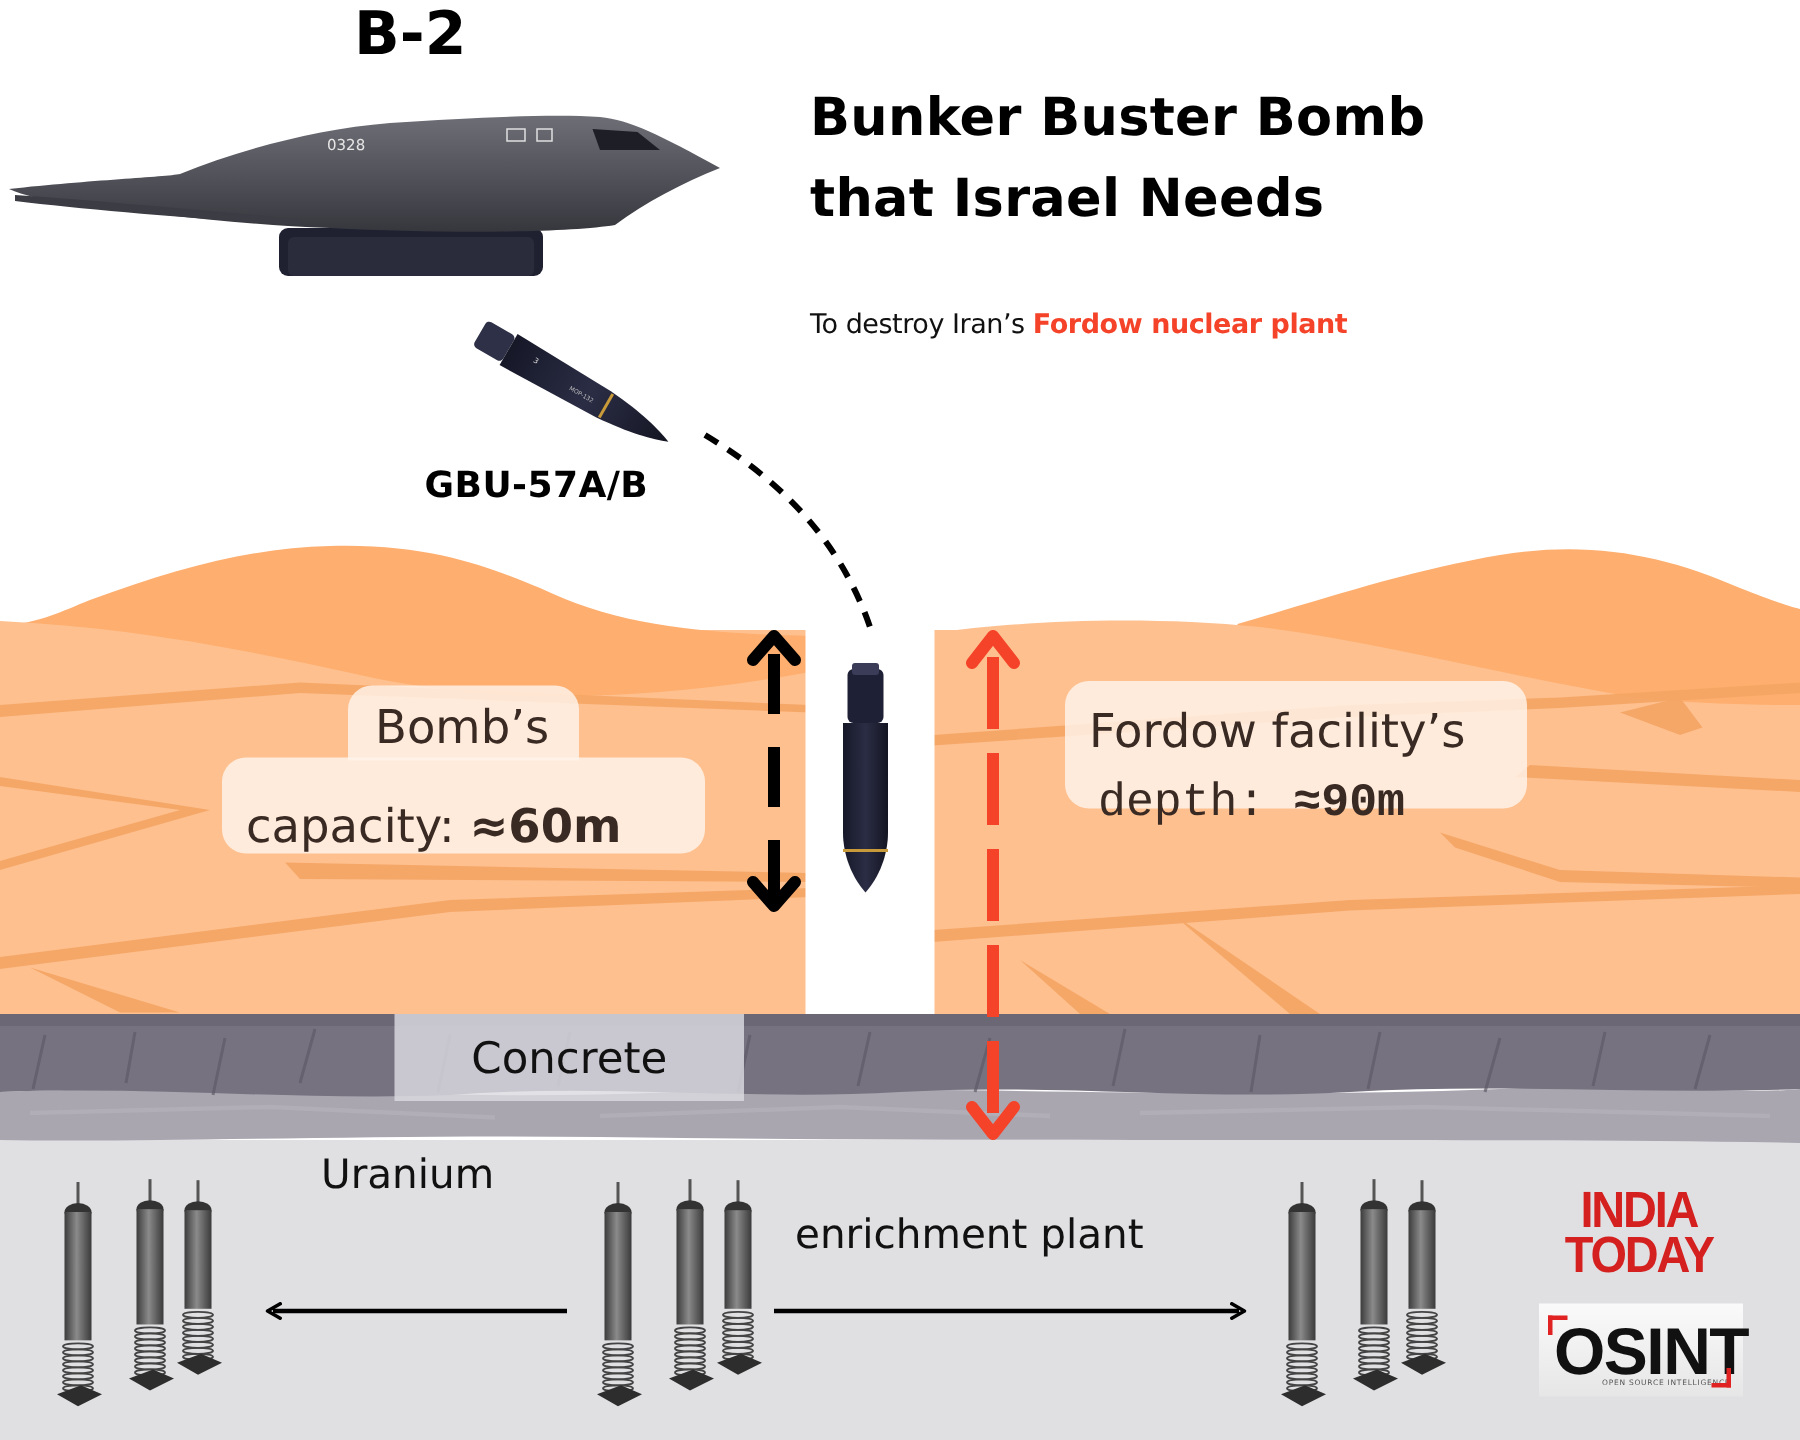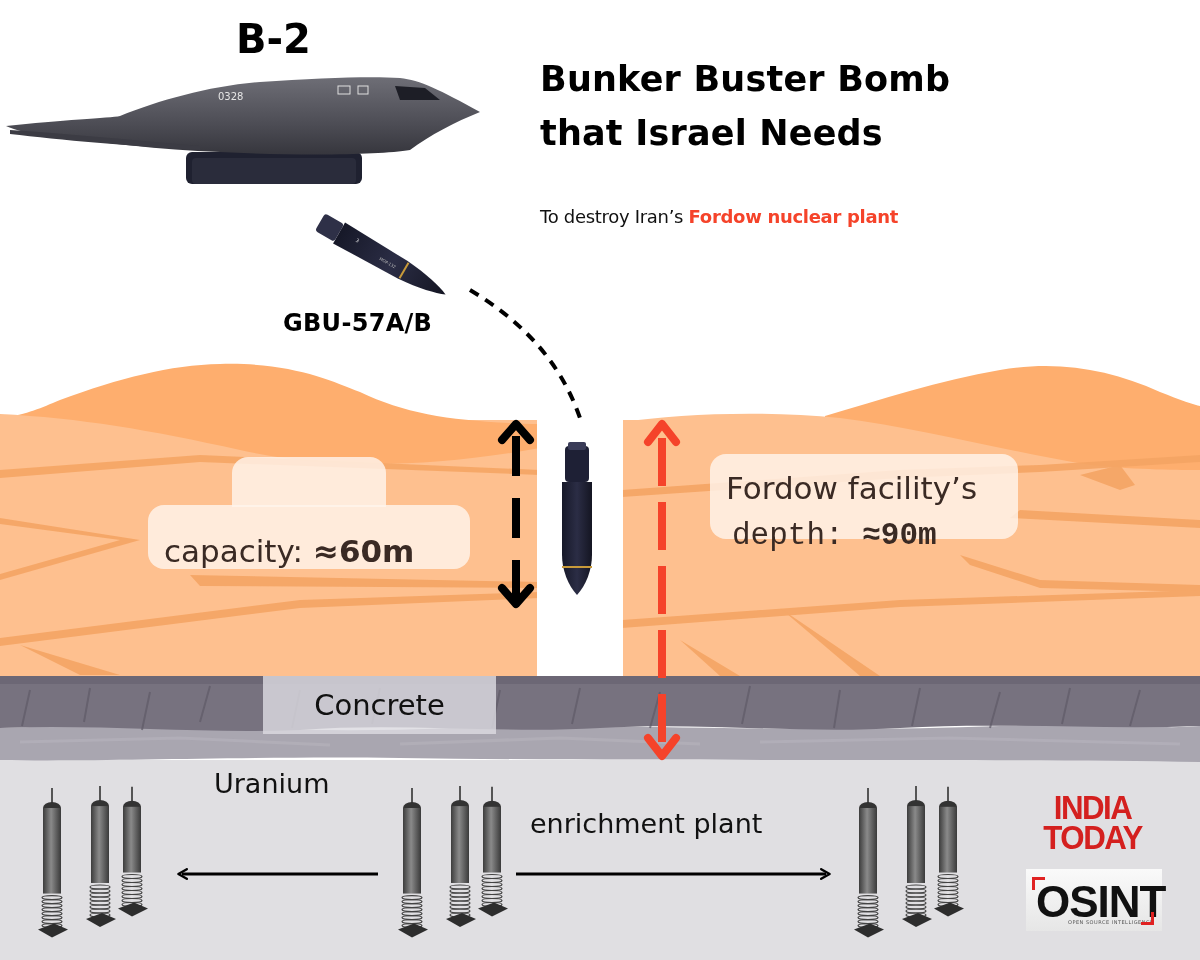--- a/index.html
+++ b/index.html
@@ -4,21 +4,21 @@
   <style>
     html, body { margin: 0; padding: 0; }
     body { width: 1200px; height: 960px; overflow: hidden; background: #ffffff; position: relative; font-family: "DejaVu Sans", sans-serif; }
     .abs { position: absolute; }
     #scene { position: absolute; left: 0; top: 0; width: 1200px; height: 960px; }
 
     .title-main { left: 540px; top: 52px; font-family: "DejaVu Sans", sans-serif; font-weight: bold; font-size: 35px; line-height: 54px; color: #000; letter-spacing: 0.2px; }
     .subtitle { left: 540px; top: 206px; font-family: "DejaVu Sans", sans-serif; font-size: 18px; color: #111; letter-spacing: -0.3px; }
     .subtitle .hl { color: #f5432a; font-weight: bold; }
 
-    .b2-label { left: 236px; top: 16px; font-weight: bold; font-size: 40px; color: #000; }
+    .b2-label { left: 236px; top: 0; font-weight: bold; font-size: 40px; color: #000; }
     .gbu-label { left: 283px; top: 309px; font-weight: bold; font-size: 24px; color: #000; letter-spacing: 0.3px; }
 
     .callout { background: rgba(255, 244, 236, 0.82); color: #3a2a24; font-size: 31px; line-height: 44px; border-radius: 16px; }
     .callout b { font-weight: bold; }
     .callout-bomb-top { left: 232px; top: 457px; width: 154px; height: 50px; border-radius: 16px 16px 0 0; background: rgba(255,244,236,0.82); }
     .callout-bomb { left: 148px; top: 505px; width: 322px; height: 64px; }
     .callout-bomb .line1 { position: absolute; left: 102px; top: -42px; }
     .callout-bomb .line2 { position: absolute; left: 16px; top: 24px; white-space: nowrap; }
 
     .callout-fordow { left: 710px; top: 454px; width: 308px; height: 85px; }
@@ -284,20 +284,21 @@
 <div class="abs title-main">
   <div>Bunker Buster Bomb</div>
   <div>that Israel Needs</div>
 </div>
 <div class="abs subtitle"><span>To destroy Iran’s </span><span class="hl">Fordow nuclear plant</span></div>
 
 <div class="abs gbu-label">GBU-57A/B</div>
 
 <div class="abs callout-bomb-top"></div>
 <div class="abs callout callout-bomb">
+  <span class="line1">Bomb’s</span>
   <span class="line2"><span>capacity: </span><b>≈60m</b></span>
 </div>
 
 <div class="abs callout callout-fordow">
   <span class="line1">Fordow facility’s</span>
   <span class="line2"><span>depth: </span><b>≈90m</b></span>
 </div>
 
 <div class="abs concrete-label">Concrete</div>
 

